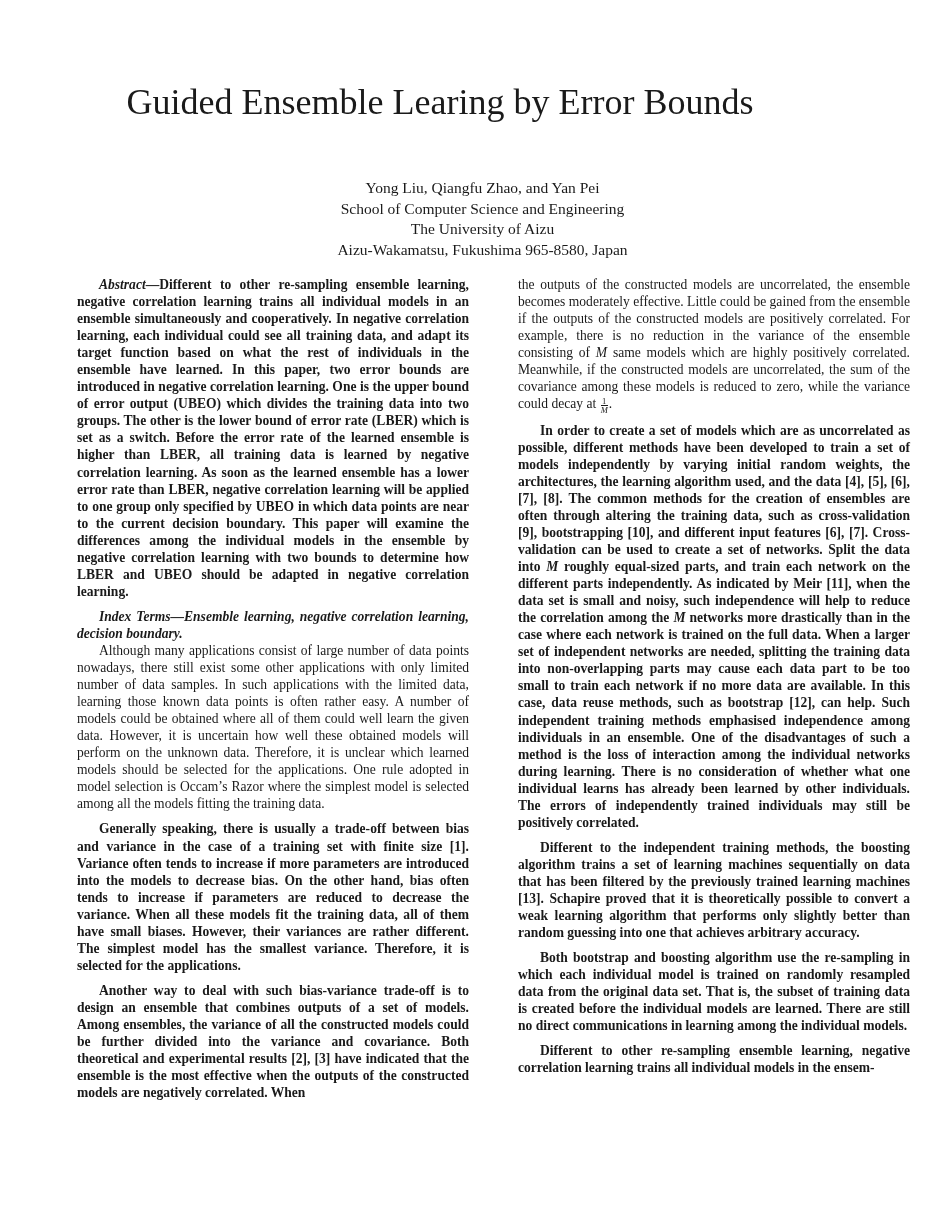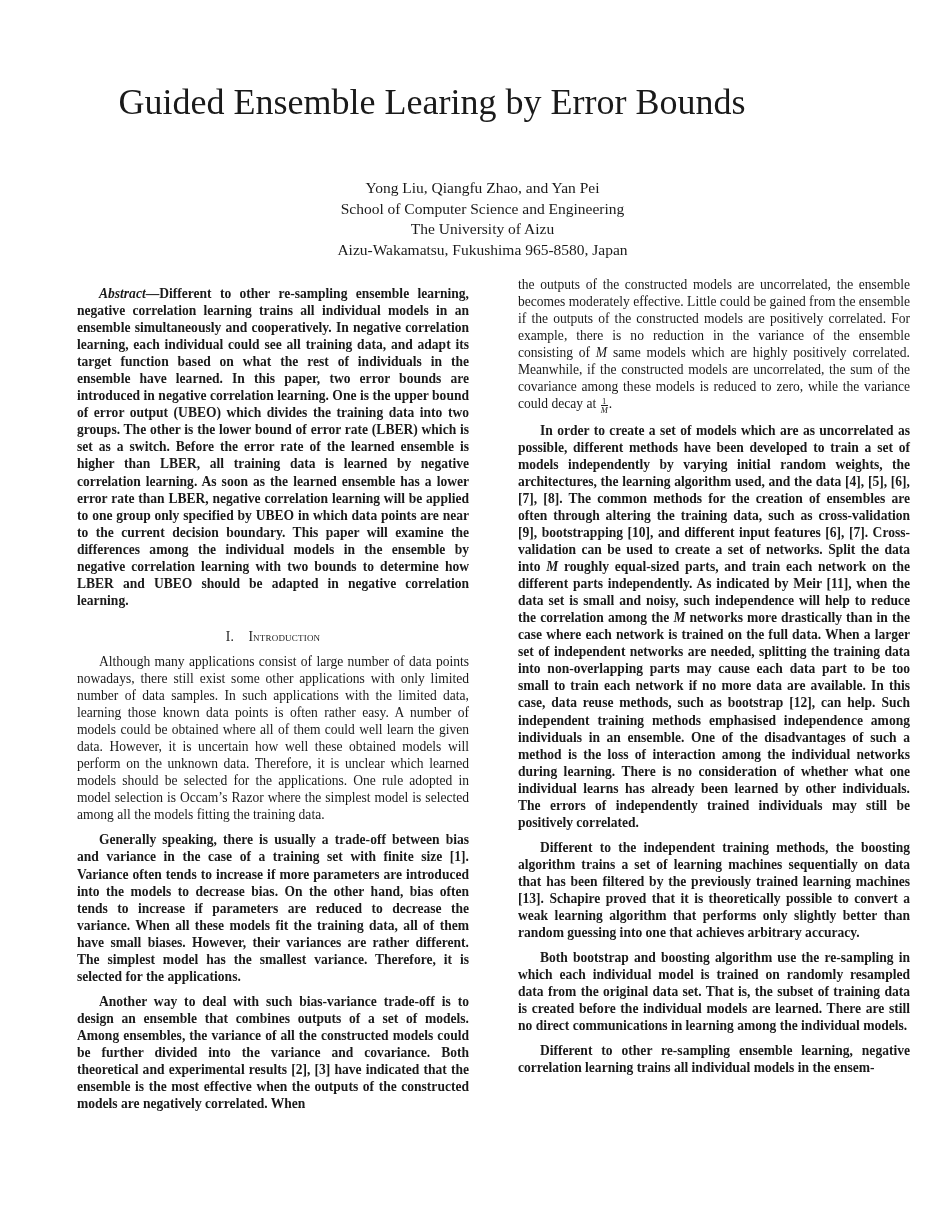--- a/index.html
+++ b/index.html
@@ -1,25 +1,25 @@
 <!DOCTYPE html>
 <html><head>
 <meta charset="utf-8">
 <style>
   html, body { margin: 0; padding: 0; background: #ffffff; }
   body { width: 952px; height: 1232px; position: relative; overflow: hidden;
          font-family: "Liberation Serif", "DejaVu Serif", serif; color: #1a1a1a; }
-  .title { position: absolute; top: 80px; left: 4px; width: 856px; text-align: center;
+  .title { position: absolute; top: 80px; left: 12px; width: 856px; text-align: center;
            font-size: 36px; line-height: 44px; font-weight: normal; margin: 0; }
   .authors { position: absolute; top: 178px; left: 0; width: 965px; text-align: center;
              font-size: 15.5px; line-height: 20.7px; }
   .authors div { margin: 0; }
   .col { position: absolute; top: 276px; width: 392px; font-size: 13.55px; line-height: 17.05px;
          text-align: justify; hyphens: manual; }
-  .col.left { left: 77px; margin-top: 9px; }
+  .col.left { left: 77px; }
   .col.right { left: 518px; top: 276px; }
   p { margin: 0; text-indent: 22px; }
   .abstract p, .abstract .index { font-weight: bold; }
   .abstract .lead { font-style: italic; }
   .index { margin-top: 8px; text-indent: 22px; font-style: italic; font-weight: bold; }
   .section-heading { text-align: center; margin: 19px 0 8px 0; font-size: 13.55px; letter-spacing: 0.2px; }
   .section-heading .sc { font-variant: small-caps; }
   .gap { margin-top: 8px; font-weight: bold; }
   .math { font-style: italic; }
   .frac { display: inline-block; vertical-align: middle; text-align: center; font-size: 8.5px; line-height: 8px; margin: 0 1px; }
@@ -36,25 +36,23 @@
 <div class="authors">
   <div>Yong Liu, Qiangfu Zhao, and Yan Pei</div>
   <div>School of Computer Science and Engineering</div>
   <div>The University of Aizu</div>
   <div>Aizu-Wakamatsu, Fukushima 965-8580, Japan</div>
 </div>
 
 <div class="col left">
   <div class="abstract">
     <p><span class="lead">Abstract</span><span>—</span><span>Different to other re-sampling ensemble learning, negative correlation learning trains all individual models in an ensemble simultaneously and cooperatively. In negative correla­tion learning, each individual could see all training data, and adapt its target function based on what the rest of individuals in the ensemble have learned. In this paper, two error bounds are introduced in negative correlation learning. One is the upper bound of error output (UBEO) which divides the training data into two groups. The other is the lower bound of error rate (LBER) which is set as a switch. Before the error rate of the learned ensemble is higher than LBER, all training data is learned by negative correlation learning. As soon as the learned ensemble has a lower error rate than LBER, negative correlation learning will be applied to one group only specified by UBEO in which data points are near to the current decision boundary. This paper will examine the differences among the individual models in the ensemble by negative correlation learning with two bounds to determine how LBER and UBEO should be adapted in negative correlation learning.</span></p>
+    <div class="index"><span>Index Terms</span><span>—</span><span>Ensemble learning, negative correlation learning, decision boundary.</span></div>
   </div>
 
-  <div class="section-heading">
-    <span>I.</span>&nbsp;&nbsp;&nbsp;&nbsp;<span class="sc">Introduction</span>
-  </div>
 
   <p>Although many applications consist of large number of data points nowadays, there still exist some other applications with only limited number of data samples. In such applications with the limited data, learning those known data points is often rather easy. A number of models could be obtained where all of them could well learn the given data. However, it is uncertain how well these obtained models will perform on the unknown data. Therefore, it is unclear which learned models should be selected for the applications. One rule adopted in model selection is Occam’s Razor where the simplest model is selected among all the models fitting the training data.</p>
   <p class="gap">Generally speaking, there is usually a trade-off between bias and variance in the case of a training set with finite size [1]. Variance often tends to increase if more parameters are introduced into the models to decrease bias. On the other hand, bias often tends to increase if parameters are reduced to decrease the variance. When all these models fit the training data, all of them have small biases. However, their variances are rather different. The simplest model has the smallest variance. Therefore, it is selected for the applications.</p>
   <p class="gap">Another way to deal with such bias-variance trade-off is to design an ensemble that combines outputs of a set of models. Among ensembles, the variance of all the constructed models could be further divided into the variance and covariance. Both theoretical and experimental results [2], [3] have indicated that the ensemble is the most effective when the outputs of the constructed models are negatively correlated. When</p>
 </div>
 
 <div class="col right">
   <p class="noindent"><span>the outputs of the constructed models are uncorrelated, the ensemble becomes moderately effective. Little could be gained from the ensemble if the outputs of the constructed models are positively correlated. For example, there is no reduction in the variance of the ensemble consisting of </span><span class="math">M</span><span> same models which are highly positively correlated. Meanwhile, if the constructed models are uncorrelated, the sum of the covariance among these models is reduced to zero, while the variance could decay at </span><span class="frac"><span class="num">1</span><span class="den">M</span></span><span>.</span></p>
 
   <p class="gap"><span>In order to create a set of models which are as uncorrelated as possible, different methods have been developed to train a set of models independently by varying initial random weights, the architectures, the learning algorithm used, and the data [4], [5], [6], [7], [8]. The common methods for the creation of ensembles are often through altering the training data, such as cross-validation [9], bootstrapping [10], and different input features [6], [7]. Cross-validation can be used to create a set of networks. Split the data into </span><span class="math">M</span><span> roughly equal-sized parts, and train each network on the different parts independently. As indicated by Meir [11], when the data set is small and noisy, such independence will help to reduce the correlation among the </span><span class="math">M</span><span> networks more drastically than in the case where each network is trained on the full data. When a larger set of independent networks are needed, splitting the training data into non-overlapping parts may cause each data part to be too small to train each network if no more data are available. In this case, data reuse methods, such as bootstrap [12], can help. Such independent training methods emphasised independence among individuals in an ensemble. One of the disadvantages of such a method is the loss of interaction among the individual networks during learning. There is no consideration of whether what one individual learns has already been learned by other individuals. The errors of independently trained individuals may still be positively correlated.</span></p>

